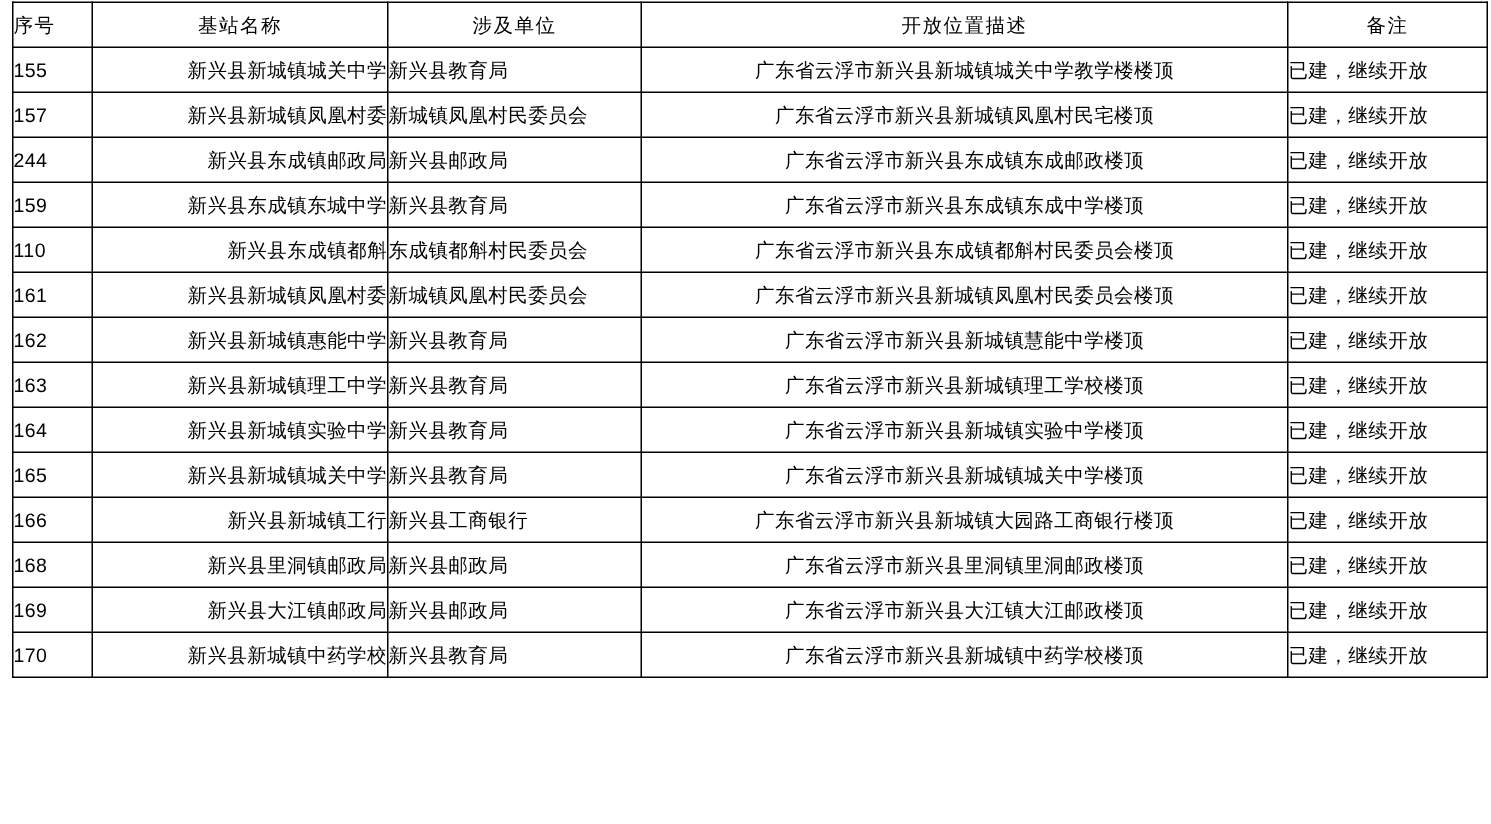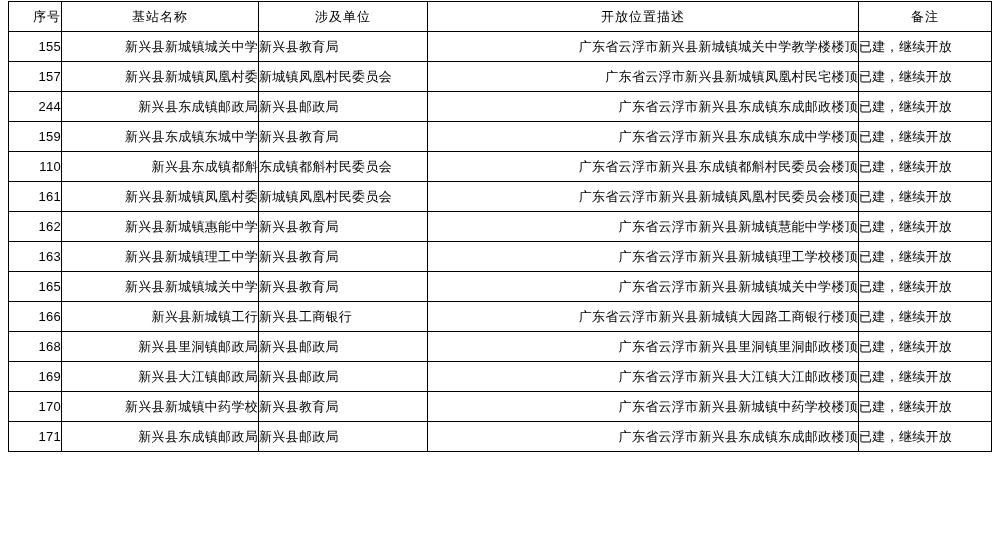--- a/index.html
+++ b/index.html
@@ -35,24 +35,24 @@
     height: 29px;
     line-height: 29px;
     overflow: hidden;
     white-space: nowrap;
   }
   thead th {
     text-align: center;
     font-size: 13.5px;
     letter-spacing: 1px;
   }
-  .col-no    { width: 52px;  text-align: right; }
+  .col-no    { width: 52px;  text-align: left; }
   .col-name  { width: 196px; text-align: right;  padding-left: 4px; }
   .col-unit  { width: 168px; text-align: left;  padding-left: 6px; }
-  .col-desc  { width: 430px; text-align: right;  padding-left: 6px; }
+  .col-desc  { width: 430px; text-align: center;  padding-left: 6px; }
   .col-note  { width: 132px; text-align: left;  padding-left: 10px; }
   thead .col-name, thead .col-unit, thead .col-desc, thead .col-note { text-align: center; padding-left: 0; }
   tbody td { letter-spacing: 0.3px; }
 </style>
 </head>
 <body>
 
 <div class="sheet">
   <table class="data-table">
     <thead>
@@ -115,20 +115,27 @@
           <td class="col-note">已建，继续开放</td>
         </tr>
         <tr>
           <td class="col-no">163</td>
           <td class="col-name">新兴县新城镇理工中学</td>
           <td class="col-unit">新兴县教育局</td>
           <td class="col-desc">广东省云浮市新兴县新城镇理工学校楼顶</td>
           <td class="col-note">已建，继续开放</td>
         </tr>
         <tr>
+          <td class="col-no">164</td>
+          <td class="col-name">新兴县新城镇实验中学</td>
+          <td class="col-unit">新兴县教育局</td>
+          <td class="col-desc">广东省云浮市新兴县新城镇实验中学楼顶</td>
+          <td class="col-note">已建，继续开放</td>
+        </tr>
+        <tr>
           <td class="col-no">165</td>
           <td class="col-name">新兴县新城镇城关中学</td>
           <td class="col-unit">新兴县教育局</td>
           <td class="col-desc">广东省云浮市新兴县新城镇城关中学楼顶</td>
           <td class="col-note">已建，继续开放</td>
         </tr>
         <tr>
           <td class="col-no">166</td>
           <td class="col-name">新兴县新城镇工行</td>
           <td class="col-unit">新兴县工商银行</td>
@@ -149,22 +156,15 @@
           <td class="col-desc">广东省云浮市新兴县大江镇大江邮政楼顶</td>
           <td class="col-note">已建，继续开放</td>
         </tr>
         <tr>
           <td class="col-no">170</td>
           <td class="col-name">新兴县新城镇中药学校</td>
           <td class="col-unit">新兴县教育局</td>
           <td class="col-desc">广东省云浮市新兴县新城镇中药学校楼顶</td>
           <td class="col-note">已建，继续开放</td>
         </tr>
-        <tr>
-          <td class="col-no">171</td>
-          <td class="col-name">新兴县东成镇邮政局</td>
-          <td class="col-unit">新兴县邮政局</td>
-          <td class="col-desc">广东省云浮市新兴县东成镇东成邮政楼顶</td>
-          <td class="col-note">已建，继续开放</td>
-        </tr>
       </tbody>
   </table>
 </div>
 
 </body></html>

